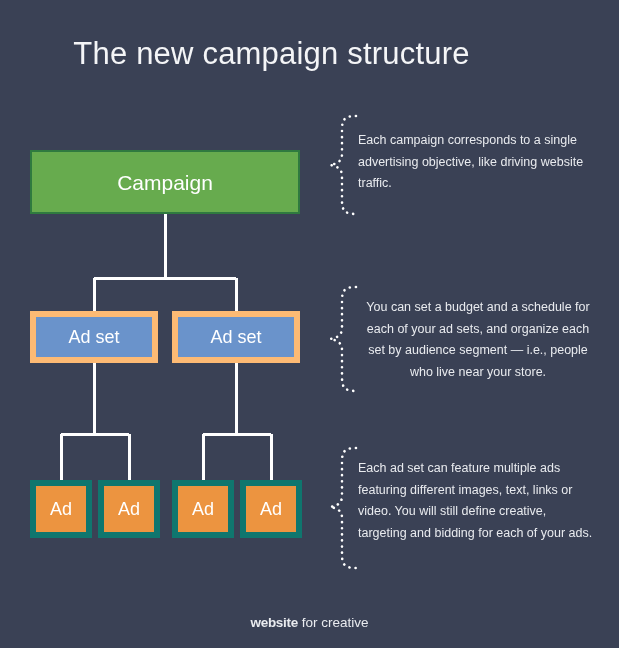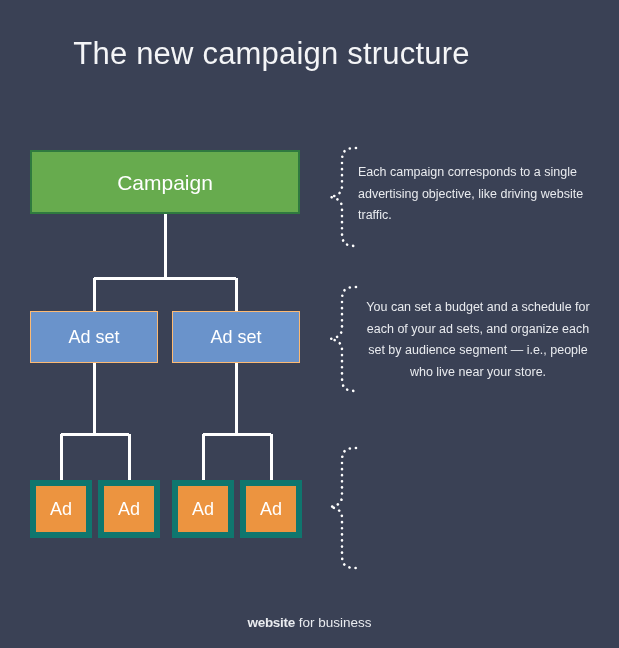--- a/index.html
+++ b/index.html
@@ -53,21 +53,21 @@
     text-align: center;
     line-height: 1;
   }
   .node-campaign {
     background: #67ab4e;
     border: 2px solid #2f7a3f;
     font-size: 21px;
   }
   .node-adset {
     background: #6a93cb;
-    border: 1px solid #fdba74;
+    border: 6px solid #fdba74;
     font-size: 18px;
   }
   .node-ad {
     background: #ec9440;
     border: 6px solid #0f766e;
     font-size: 18px;
   }
 
   
   .annotation {
@@ -155,37 +155,38 @@
   </div>
 
   <div class="node node-ad" style="left:172px; top:480px; width:62px; height:58px;">
     <span>Ad</span>
   </div>
 
   <div class="node node-ad" style="left:240px; top:480px; width:62px; height:58px;">
     <span>Ad</span>
   </div>
 
-  <div class="annotation" style="left:322px; top:144px; width:290px; height:106px;">
+  <div class="annotation" style="left:322px; top:112px; width:290px; height:106px;">
     <svg class="annotation-brace" width="40" height="106" viewBox="0 0 40 106">
       <path d="M 34 4 C 22 4 20 8 20 18 L 20 42 C 20 50 14 52 8 53 C 14 54 20 56 20 64 L 20 88 C 20 98 22 102 34 102" fill="none" stroke="#ffffff" stroke-width="2.6" stroke-linecap="round" stroke-dasharray="0.1 6"></path>
     </svg>
     <div class="annotation-text" style="left:36px; top:18px;">Each campaign corresponds to a single advertising objective, like driving website traffic.</div>
   </div>
 
   <div class="annotation" style="left:322px; top:283px; width:290px; height:112px;text-align:center;">
     <svg class="annotation-brace" width="40" height="112" viewBox="0 0 40 112">
       <path d="M 34 4 C 22 4 20 8 20 18 L 20 45 C 20 53 14 55 8 56 C 14 57 20 59 20 67 L 20 94 C 20 104 22 108 34 108" fill="none" stroke="#ffffff" stroke-width="2.6" stroke-linecap="round" stroke-dasharray="0.1 6"></path>
     </svg>
     <div class="annotation-text" style="left:36px; top:14px;">You can set a budget and a schedule for each of your ad sets, and organize each set by audience segment — i.e., people who live near your store.</div>
   </div>
 
   <div class="annotation" style="left:322px; top:444px; width:290px; height:130px;">
     <svg class="annotation-brace" width="40" height="130" viewBox="0 0 40 130">
       <path d="M 34 4 C 22 4 20 8 20 18 L 20 52 C 20 60 14 62 8 63 C 14 64 20 66 20 74 L 20 110 C 20 120 22 124 34 124" fill="none" stroke="#ffffff" stroke-width="2.6" stroke-linecap="round" stroke-dasharray="0.1 6"></path>
     </svg>
+    <div class="annotation-text" style="left:36px; top:14px;">Each ad set can feature multiple ads featuring different images, text, links or video. You will still define creative, targeting and bidding for each of your ads.</div>
   </div>
 
   <div id="footer">
-    <span class="fb-mark">website</span><span>&nbsp;</span><span class="fb-tag">for business</span>
+    <span class="fb-mark">website</span><span>&nbsp;</span><span class="fb-tag">for creative</span>
   </div>
 
 </div>
 
 </body></html>

